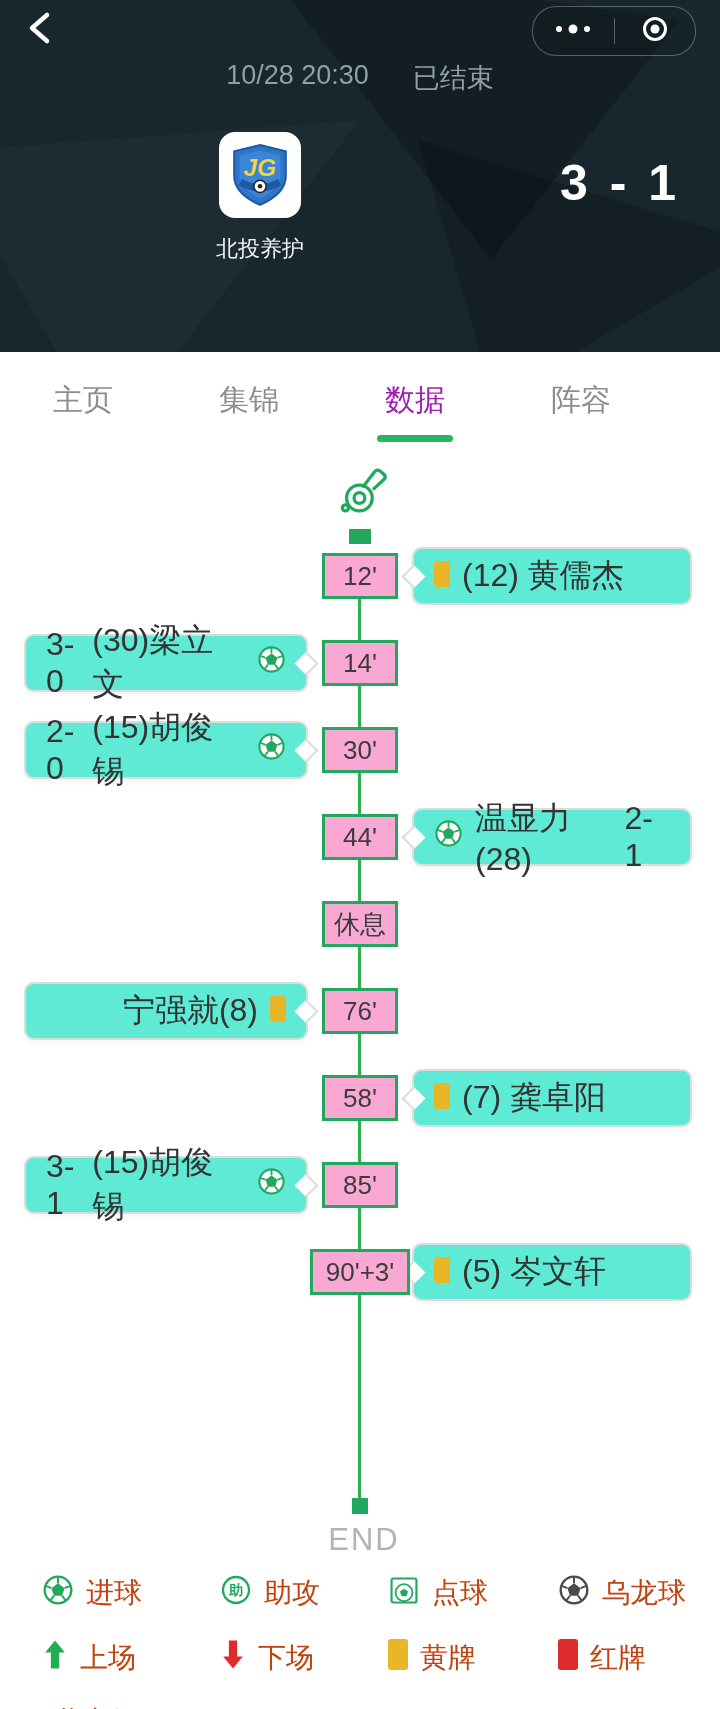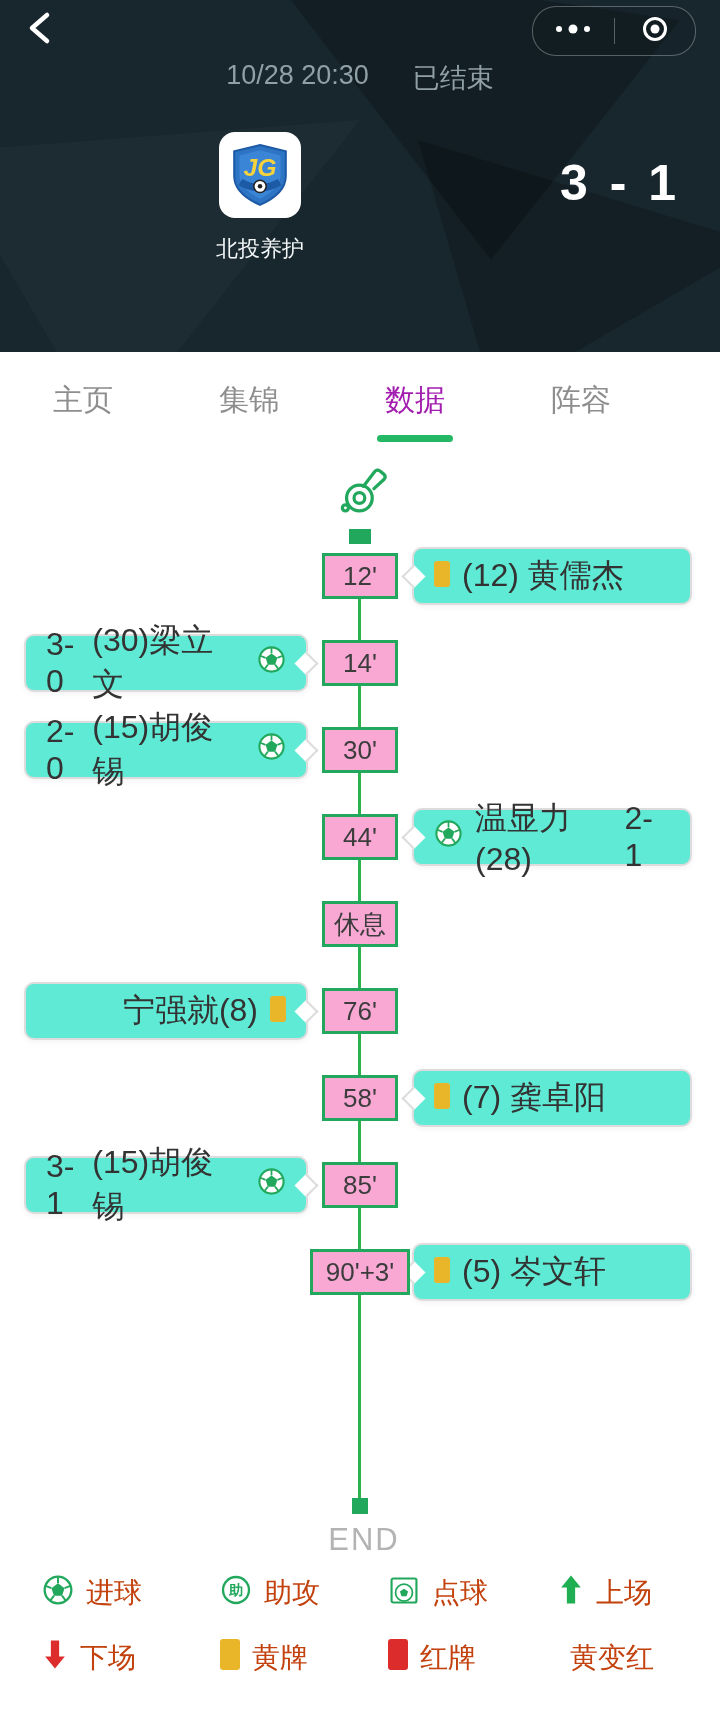--- a/index.html
+++ b/index.html
@@ -340,20 +340,34 @@
     </div>
     <div class="legend-item">
       <span><svg width="32" height="32" viewBox="0 0 36 36">
           <rect x="4" y="5" width="28" height="27" rx="2" fill="none" stroke="#21a85c" stroke-width="2.4"></rect>
           <circle cx="18" cy="21" r="9.5" fill="#fff" stroke="#21a85c" stroke-width="2"></circle>
           <polygon points="18,16.5 22.6,19.8 20.8,25.1 15.2,25.1 13.4,19.8" fill="#21a85c"></polygon>
         </svg></span>
                 <span>点球</span>
     </div>
     <div class="legend-item">
+      <span><svg width="32" height="32" viewBox="0 0 36 36">
+  <circle cx="18" cy="18" r="15" fill="#fff" stroke="#4a4a4a" stroke-width="2.6"></circle>
+  <polygon points="18,10.5 25.4,15.9 22.5,24.4 13.5,24.4 10.6,15.9" fill="#4a4a4a"></polygon>
+  <g stroke="#4a4a4a" stroke-width="2.2">
+    <line x1="18" y1="10.5" x2="18" y2="3.6"></line>
+            <line x1="25.4" y1="15.9" x2="31.9" y2="13.4"></line>
+    <line x1="10.6" y1="15.9" x2="4.1" y2="13.4"></line>
+            <line x1="22.5" y1="24.4" x2="26.8" y2="30.1"></line>
+    <line x1="13.5" y1="24.4" x2="9.2" y2="30.1"></line>
+  </g>
+        </svg></span>
+                <span>乌龙球</span>
+    </div>
+    <div class="legend-item">
       <span><svg width="26" height="31" viewBox="0 0 24 30">
           <path d="M12 1.5 L21.5 13 H16 V28.5 H8 V13 H2.5 Z" fill="#1fae52"></path>
         </svg></span>
                 <span>上场</span>
     </div>
     <div class="legend-item">
       <span><svg width="26" height="31" viewBox="0 0 24 30" style="transform:rotate(180deg)">
           <path d="M12 1.5 L21.5 13 H16 V28.5 H8 V13 H2.5 Z" fill="#dd2c2c"></path>
         </svg></span>
                 <span>下场</span>

